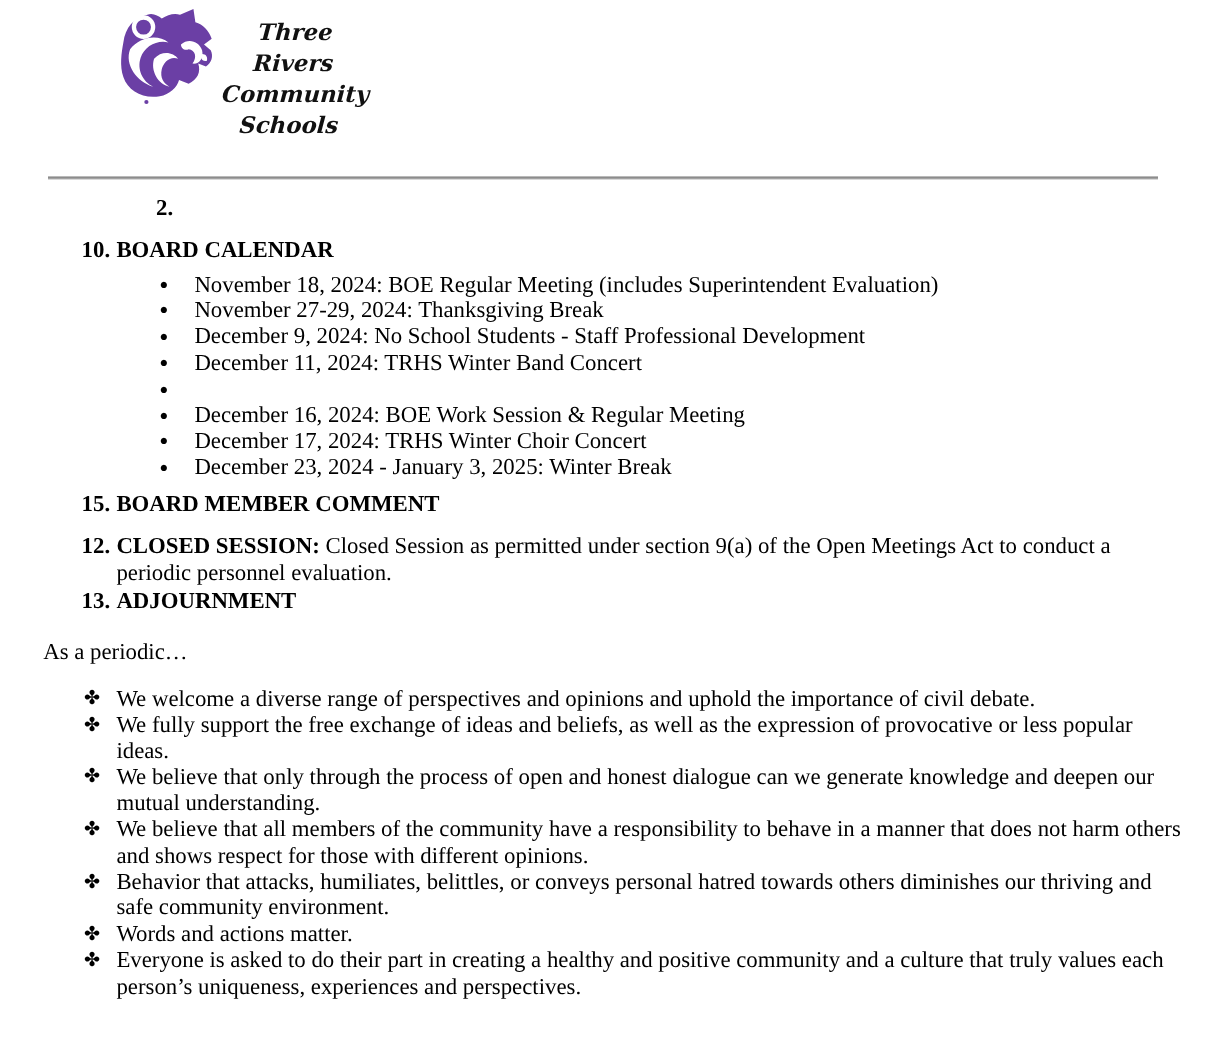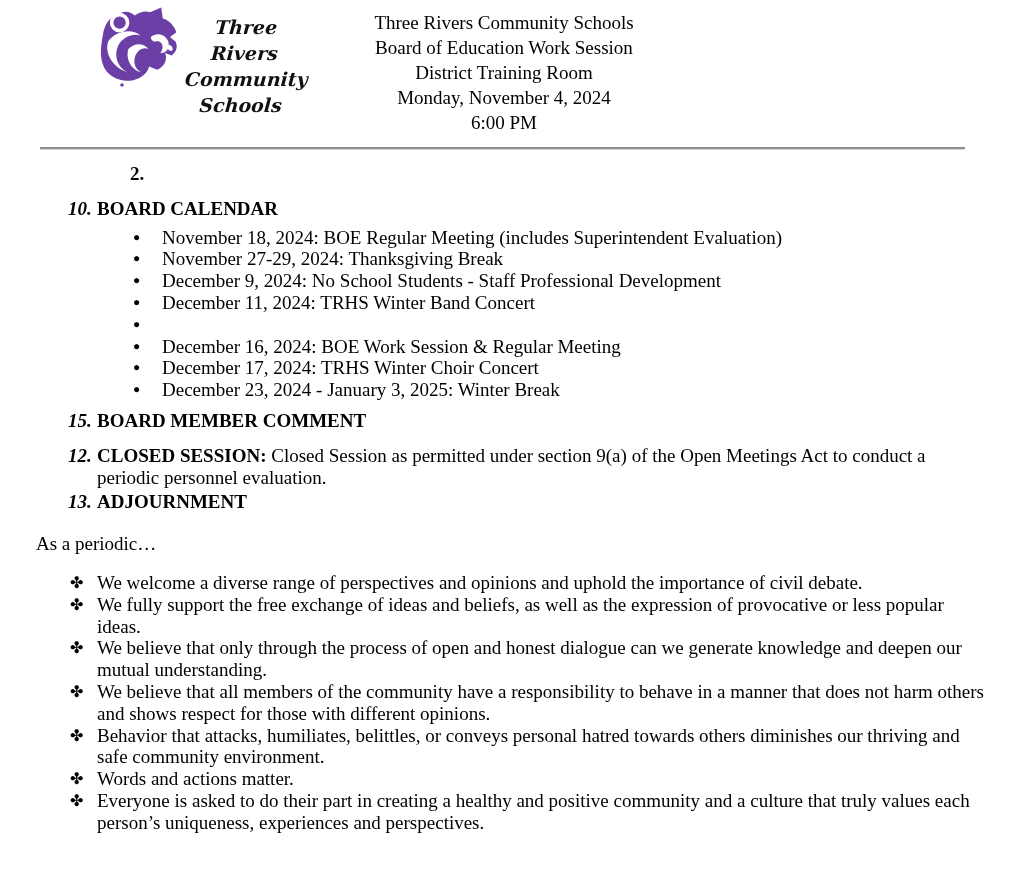--- a/index.html
+++ b/index.html
@@ -42,21 +42,21 @@
     margin:7px 59px 0 40px;
     border:none;
     border-top:2px solid #8c8c8c;
     box-shadow:0 1px 0 #d9d9d9;
     height:0;
   }
 
   
   .row { display:flex; align-items:flex-start; }
   .num { flex:0 0 30px; font-weight:bold; }
-  .num-main { flex:0 0 29px; font-weight:bold;font-style:italic; }
+  .num-main { flex:0 0 29px; font-weight:bold; }
   b { font-weight:bold; }
 
   .sub-item { margin:14px 0 0 130px; }
   .sub-item .body { max-width:800px; }
 
   .heading-10 { margin:13px 0 0 68px; }
   .heading-11 { margin:9px 0 0 68px; }
   .heading-13 { margin:3px 0 0 68px; }
   .item-12 { margin:13px 0 0 68px; }
   .item-12 .body { max-width:838px; }
@@ -90,27 +90,20 @@
           <path fill="#ffffff" d="M88 48 C92 48 94 51 93 55 C90 56 87 54 87 51 Z"></path>
           <circle cx="30" cy="98" r="2.2" fill="#6b3fa5"></circle>
         </svg>
       </span>
       <div class="logo-text">
         <div>Three Rivers</div>
         <div>Community</div>
         <div>Schools</div>
       </div>
     </div>
-    <div class="title-block">
-      <div>Three Rivers Community Schools</div>
-      <div>Board of Education Work Session</div>
-      <div>District Training Room</div>
-      <div>Monday, November 4, 2024</div>
-      <div>6:00 PM</div>
-    </div>
   </div>
 
   <hr class="rule">
 
   <main>
 
     <div class="row sub-item">
       <span class="num">2.</span>
     </div>
 

